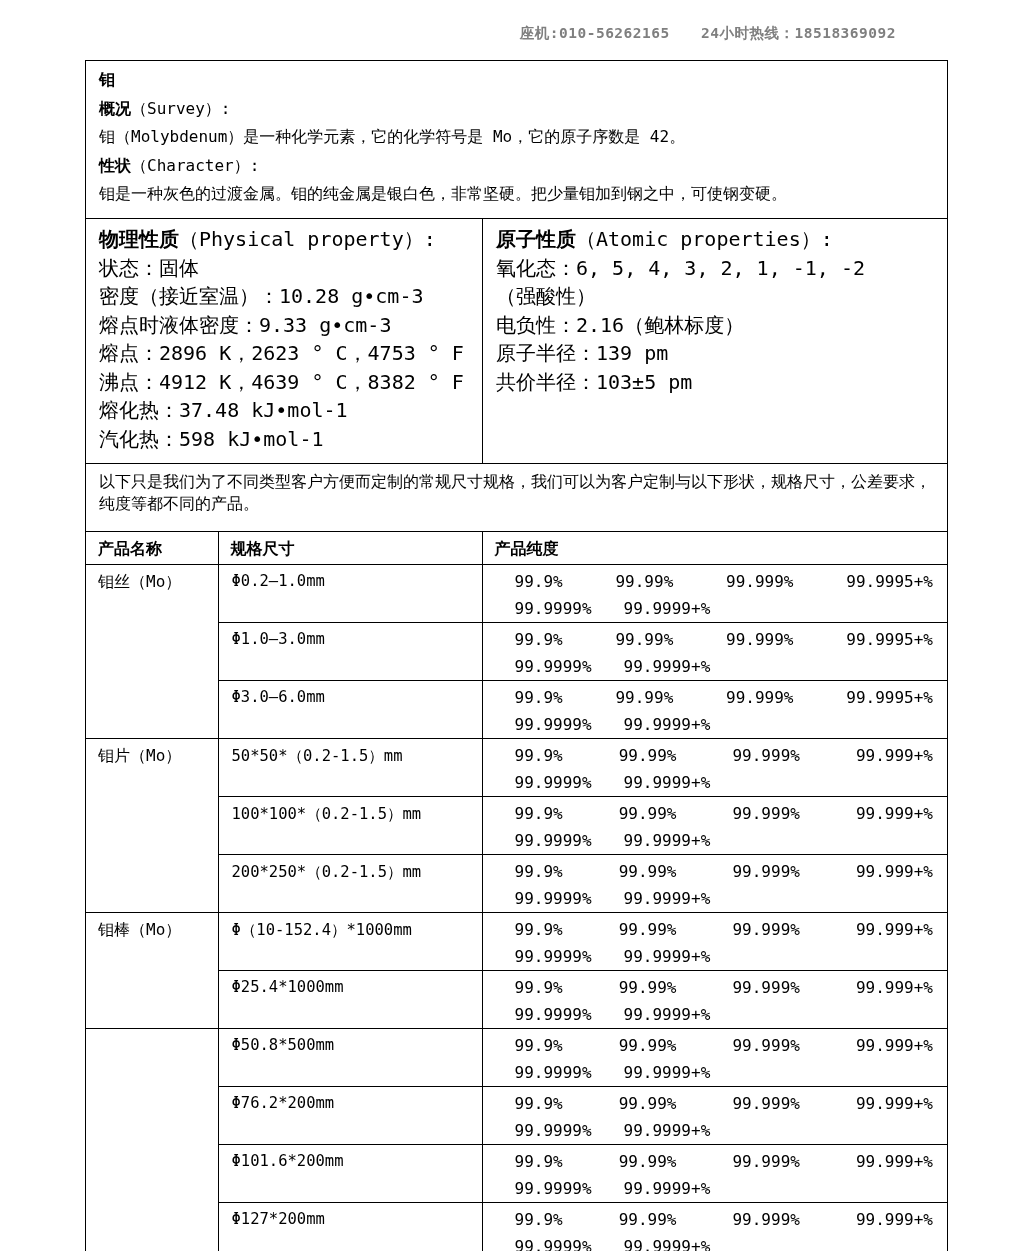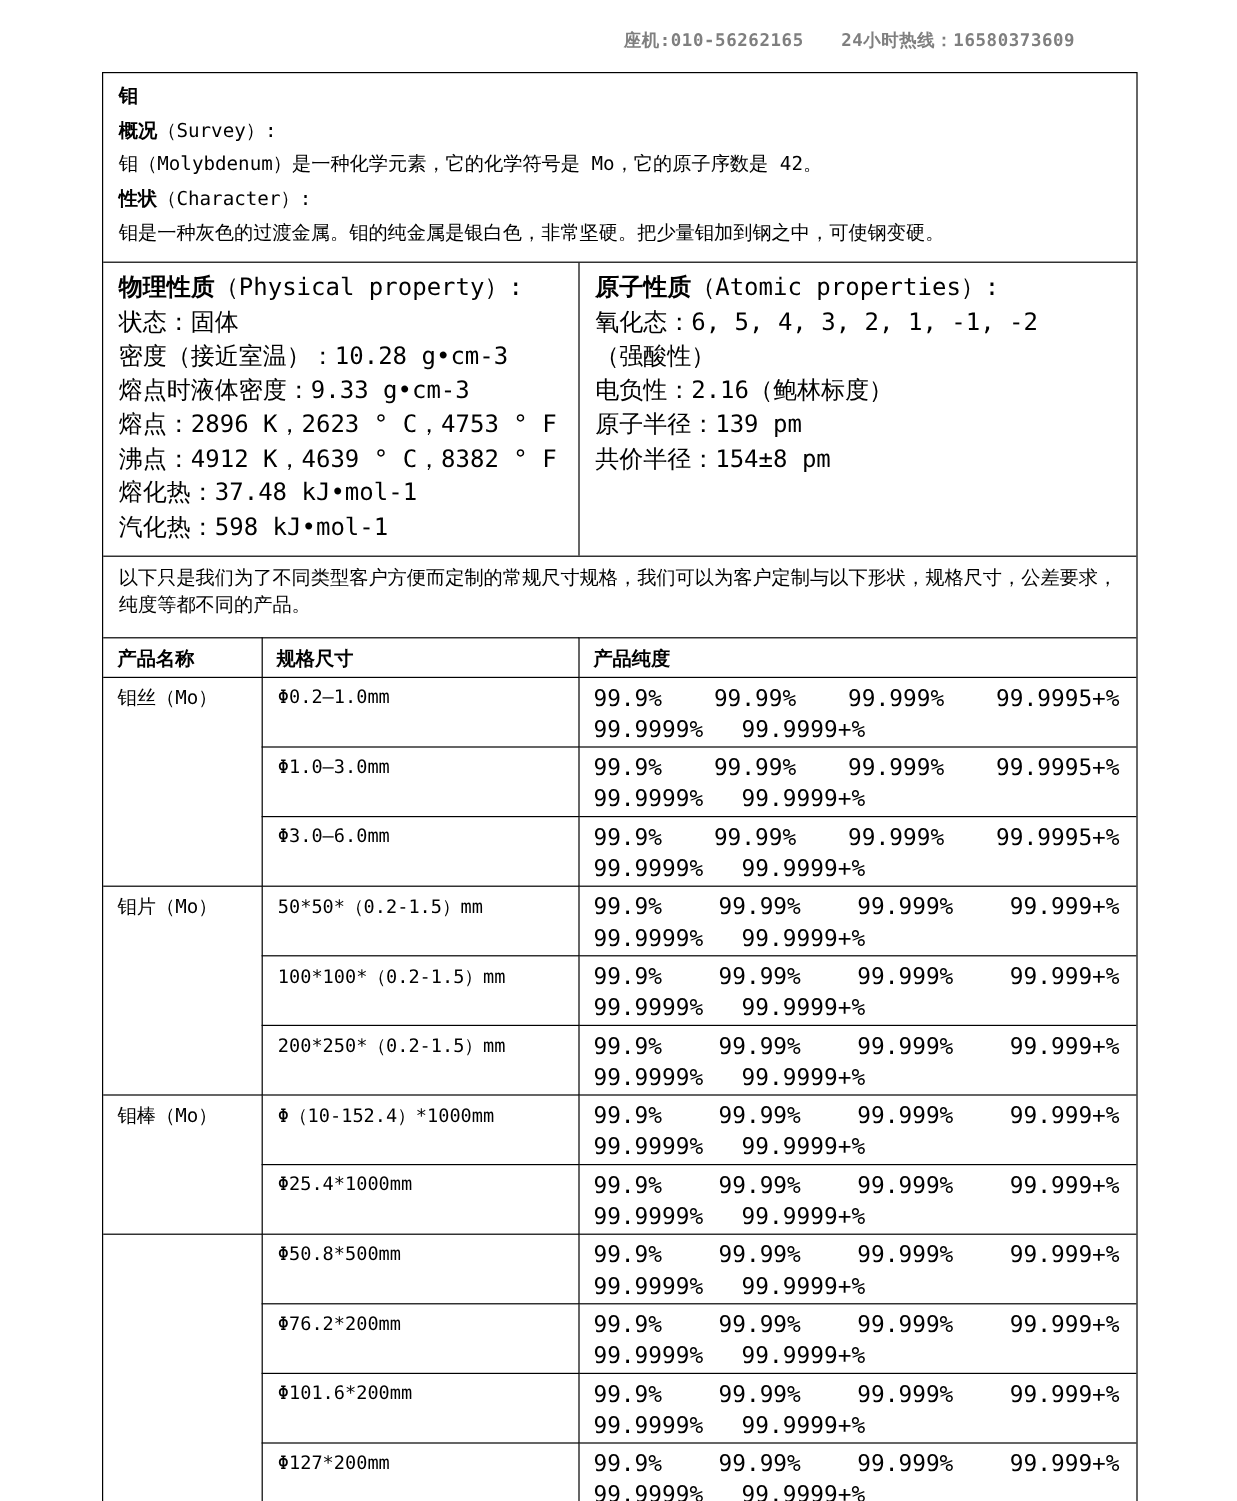--- a/index.html
+++ b/index.html
@@ -79,40 +79,40 @@
     border: 1px solid #000;
     vertical-align: top;
     height: 57px;
   }
   table.products th:first-child,
   table.products td:first-child { border-left: none; margin-top: 40px; }
   table.products th:last-child,
   table.products td:last-child { border-right: none; margin-top: 32px; }
   td.name-cell { padding: 7px 8px 0 12px; }
   td.spec-cell { padding: 7px 8px 0 13px; font-size: 15.5px; }
-  td.purity-cell { padding: 4px 14px 0 12px; font-size: 19px; }
+  td.purity-cell { padding: 4px 14px 0 32px; font-size: 16px; }
   .purity-line1 {
     display: flex;
     justify-content: space-between;
     line-height: 26px;
     white-space: nowrap;
   }
   .purity-line2 {
     display: flex;
     gap: 32px;
     line-height: 27px;
     white-space: nowrap;
   }
 </style>
 </head>
 <body>
 
 <div class="phone-header">
   <span>座机:010-56262165</span>
-  <span>24小时热线：16580373609</span>
+  <span>24小时热线：18518369092</span>
 </div>
 
 <div class="doc">
 
   <section class="intro">
     <div class="line bold">钼</div>
     <div class="line"><span class="bold">概况</span><span>（Survey）:</span></div>
     <div class="line">钼（Molybdenum）是一种化学元素，它的化学符号是 Mo，它的原子序数是 42。</div>
     <div class="line"><span class="bold">性状</span><span>（Character）:</span></div>
     <div class="line">钼是一种灰色的过渡金属。钼的纯金属是银白色，非常坚硬。把少量钼加到钢之中，可使钢变硬。</div>
@@ -128,21 +128,21 @@
       <div class="line">沸点：4912 K，4639 ° C，8382 ° F</div>
       <div class="line">熔化热：37.48 kJ•mol-1</div>
       <div class="line">汽化热：598 kJ•mol-1</div>
     </div>
     <div class="props-col props-right">
       <div class="line"><span class="bold">原子性质</span><span>（Atomic properties）:</span></div>
       <div class="line">氧化态：6, 5, 4, 3, 2, 1, -1, -2</div>
       <div class="line">（强酸性）</div>
       <div class="line">电负性：2.16（鲍林标度）</div>
       <div class="line">原子半径：139 pm</div>
-      <div class="line">共价半径：154±8 pm</div>
+      <div class="line">共价半径：103±5 pm</div>
     </div>
   </section>
 
   <section class="note">
     <div>以下只是我们为了不同类型客户方便而定制的常规尺寸规格，我们可以为客户定制与以下形状，规格尺寸，公差要求，纯度等都不同的产品。</div>
   </section>
 
   <table class="products">
     <colgroup>
         <col class="c1">

